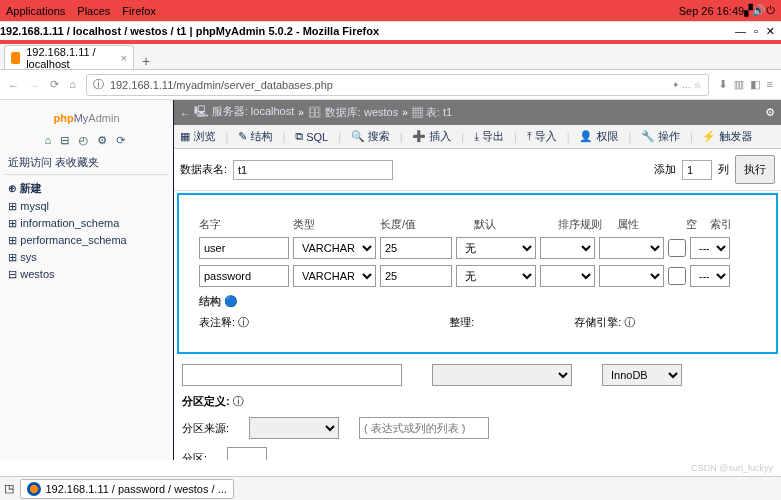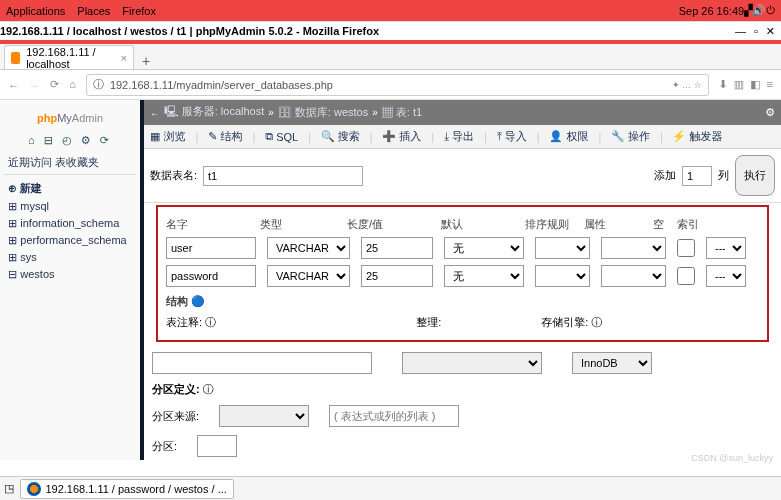--- a/index.html
+++ b/index.html
@@ -11,57 +11,57 @@
 .tabstrip{height:26px;background:#f5f5f5;border-bottom:1px solid #ccc;display:flex;align-items:flex-end;padding:0 4px}
 .tab{background:#fff;border:1px solid #ccc;border-bottom:none;height:24px;padding:0 6px;display:flex;align-items:center;gap:6px;border-radius:3px 3px 0 0;margin-top:2px;font-size:10px;width:130px}
 .tab .favicon{width:12px;height:12px;background:#f80;border-radius:2px}
 .tab .x{margin-left:auto;color:#888}
 .plus{padding:0 8px;color:#666;font-size:14px}
 .urlbar{height:30px;display:flex;align-items:center;gap:10px;padding:0 8px;border-bottom:1px solid #ddd}
 .urlbar .nav{display:flex;gap:10px;color:#888;font-size:13px}
 .urlbar .addr{flex:1;border:1px solid #ccc;border-radius:3px;height:22px;display:flex;align-items:center;padding:0 6px;color:#555;gap:6px}
 .urlbar .ricons{display:flex;gap:6px;color:#888}
 .main{display:flex;height:360px}
-.sidebar{width:144px;border-right:4px solid #0f172a;background:#f9f9f9;padding:4px}
+.sidebar{width:174px;border-right:1px solid #0f172a;background:#f9f9f9;padding:4px}
 .logo{color:#666;font-size:16px;text-align:center;padding:4px 0}
 .logo b{color:#f80}
 .logo span.a{color:#888}
 .sideicons{text-align:center;padding:4px 0;color:#356;letter-spacing:3px}
 .sidelinks{padding:4px;color:#235;border-bottom:1px solid #ddd;margin-bottom:4px}
 .tree .item{padding:2px 0 2px 4px;color:#235}
 .tree .new{font-weight:bold;color:#235}
 .content{flex:1;background:#fff;overflow:hidden;position:relative}
 .bc{background:#5b7;background:linear-gradient(#888,#777);color:#fff;padding:3px 6px;font-size:10px;display:flex;gap:4px;align-items:center}
 .bc{background:#666}
 .bc a{color:#dde}
 .tabs2{background:#f3f3f3;border-bottom:1px solid #ccc;padding:4px 6px;display:flex;gap:10px;align-items:center;color:#235}
 .tabs2 .t{display:flex;gap:3px;align-items:center}
 .tabs2 .sep{color:#ccc}
 .formrow{padding:6px 6px;display:flex;align-items:center;gap:6px;border-bottom:1px solid #ddd}
 .formrow input[type=text]{border:1px solid #aaa;height:20px;padding:0 4px}
-.formrow .btn{border:1px solid #999;background:#eee;padding:12px 8px;border-radius:8px}
-.redbox{border:2px solid #b91c1c;margin:2px 12px;padding:8px}
+.formrow .btn{border:1px solid #999;background:#eee;padding:6px 8px;border-radius:2px}
+.redbox{border:2px solid #0ea5e9;margin:2px 3px;padding:20px}
 .thead{display:flex;gap:4px;color:#444;font-size:10px;padding:2px 0}
 .thead div{flex:0 0 auto}
 .col-name{width:90px}.col-type{width:83px}.col-len{width:90px}.col-def{width:80px}.col-coll{width:55px}.col-attr{width:65px}.col-null{width:20px}.col-idx{width:40px}
-.trow{display:flex;gap:11px;padding:3px 0;align-items:center}
+.trow{display:flex;gap:4px;padding:3px 0;align-items:center}
 .trow input,.trow select{border:1px solid #999;height:22px;padding:0 4px;background:#fff}
 .trow .name{width:90px}.trow .type{width:83px}.trow .len{width:72px}.trow .def{width:80px}.trow .coll{width:55px}.trow .attr{width:65px}.trow .null{width:18px}.trow .idx{width:40px}
 .struct{padding:4px 0;color:#444}
 .l2{display:flex;gap:20px;padding:2px 0;align-items:center}
 .l2 input,.l2 select{border:1px solid #999;height:22px;padding:0 4px}
 .body2{padding:6px 8px}
 .btnrow{background:#eee;padding:6px;display:flex;justify-content:flex-end;gap:6px;margin-top:4px}
 .btnrow .b{border:1px solid #999;background:#f5f5f5;padding:1px 8px;border-radius:3px}
 .redbox2{border:2px solid #d00;padding:1px}
 .console{position:absolute;bottom:0;left:150px;right:0;border-top:1px solid #ccc;padding:3px 6px;background:#fff;color:#444}
 .taskbar{position:absolute;bottom:0;left:0;right:0;height:24px;background:#f5f5f5;border-top:1px solid #ccc;display:flex;align-items:center;gap:6px;padding:0 4px}
 .taskbar .task{border:1px solid #bbb;background:#fff;padding:2px 6px;border-radius:2px;display:flex;gap:4px;align-items:center;font-size:10px}
 .ff{width:14px;height:14px;background:radial-gradient(circle,#f80 40%,#05a 42%);border-radius:50%}
-.watermark{position:absolute;right:8px;bottom:37px;color:#ccc;font-size:9px}
+.watermark{position:absolute;right:8px;bottom:27px;color:#ccc;font-size:9px}
 .ql{color:#888;font-size:9px}
 select{appearance:auto}
 </style>
 </head>
 <body>
 
 <div class="topbar">
  <span>Applications</span>
  <span>Places</span>
  <span>Firefox</span>

